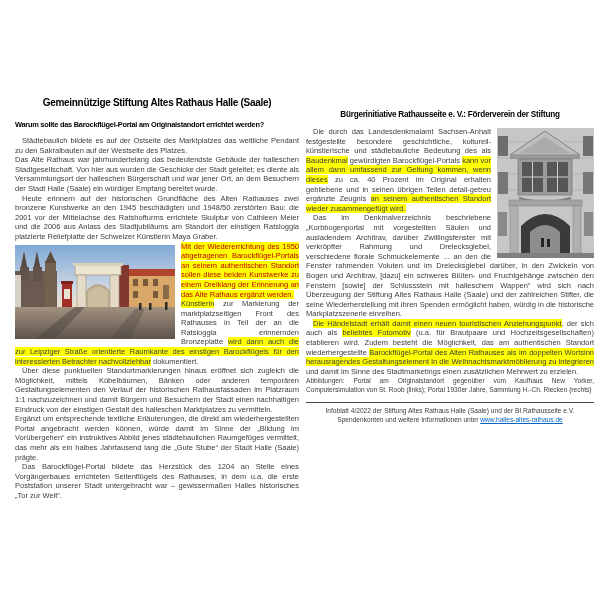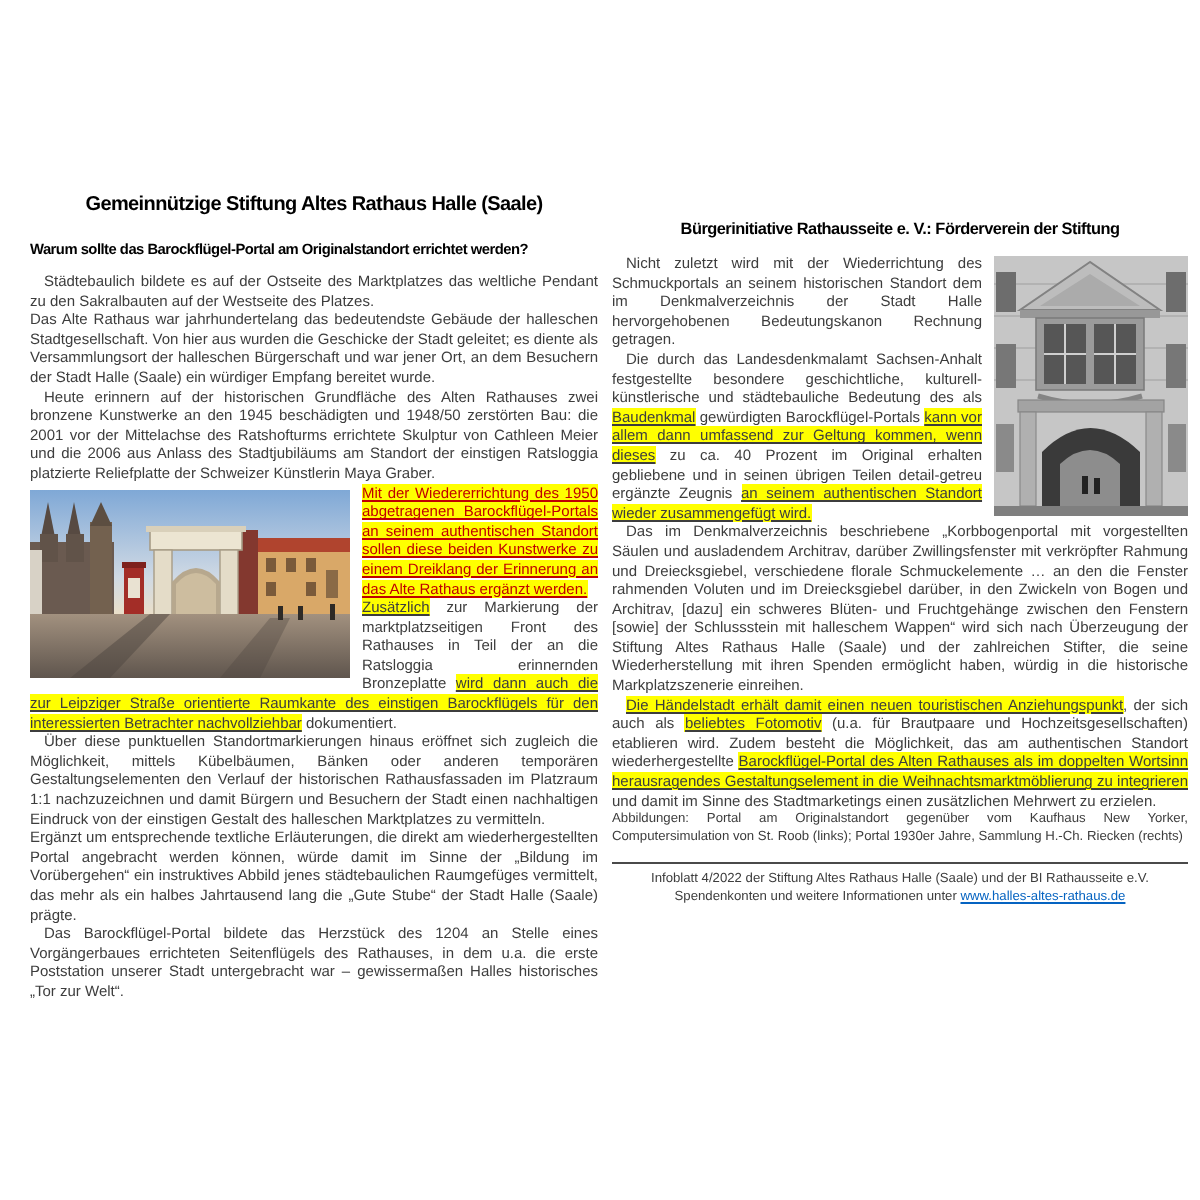--- a/index.html
+++ b/index.html
@@ -12,22 +12,22 @@
   }
   .col{position:absolute;}
   .col-left{left:15px;top:97px;width:284px;}
   .col-right{left:306px;top:99px;width:288px;margin-top:11px;}
   h1,h2{font-family:"Liberation Sans", sans-serif;color:var(--heading);}
   h1.lt{font-size:10px;letter-spacing:-0.3px;font-weight:bold;text-align:center;margin:0 0 10px 0;}
   h2.lq{font-size:7.4px;letter-spacing:-0.25px;font-weight:bold;margin:12px 0 7px 0;}
   h1.rt{font-size:8.2px;letter-spacing:-0.25px;font-weight:bold;text-align:center;margin:0 0 8px 0;}
   p.b{font-size:7.5px;line-height:9.6px;text-align:justify;margin:0;}
   p.ind{text-indent:7px;}
-  .hl{background:var(--highlight);text-decoration:underline;}
-  .hlred{background:var(--highlight);color:var(--red);text-decoration:underline;}
+  .hl{background:var(--highlight);}
+  .hlred{background:var(--highlight);color:var(--red);}
   .it{}
   .photo-l{float:left;width:160px;height:94px;margin:3px 6px 2px 0;}
   .photo-r{float:right;width:97px;height:130px;margin:1px 0 3px 6px;}
   .photo-l svg,.photo-r svg{display:block;width:100%;height:100%;}
   p.caption{font-size:6.6px;line-height:8.3px;text-align:justify;margin:1px 0 0 0;}
   hr.rule{border:none;border-top:1px solid #4a4a4a;margin:8px 0 4px 0;}
   .footer{font-size:6.6px;line-height:8.8px;text-align:center;}
   a.link{color:var(--link);text-decoration:underline;cursor:pointer;}
 </style>
 </head>
@@ -96,21 +96,21 @@
         <rect x="0" y="62" width="160" height="32" fill="url(#gnd)"></rect>
         <polygon points="20,94 60,62 70,62 40,94" fill="#4e463f" opacity="0.5"></polygon>
         <polygon points="95,94 120,64 130,64 115,94" fill="#4e463f" opacity="0.35"></polygon>
         <rect x="124" y="58" width="2.5" height="7" fill="#2e2a26"></rect>
         <rect x="134" y="58" width="2.5" height="7" fill="#2e2a26"></rect>
         <rect x="150" y="57" width="2.5" height="8" fill="#2e2a26"></rect>
       </svg>
     </div>
 
     <p class="b"><span class="hlred">Mit der Wiedererrichtung des 1950 abgetragenen Barockflügel-Portals an seinem authentischen Standort sollen diese beiden Kunstwerke zu einem Dreiklang der Erinnerung an das Alte Rathaus ergänzt werden.</span></p>
-    <p class="b"><span class="hl">Zusätzlich</span><span> zur Markierung der marktplatzseitigen Front des Rathauses in Teil der an die Ratsloggia erinnernden Bronzeplatte </span><span class="hl">wird dann auch die zur Leipziger Straße orientierte Raumkante des einstigen Barockflügels für den interessierten Betrachter nachvollziehbar</span><span> dokumentiert.</span></p>
+    <p class="b"><span class="hl">Künstlerin</span><span> zur Markierung der marktplatzseitigen Front des Rathauses in Teil der an die Ratsloggia erinnernden Bronzeplatte </span><span class="hl">wird dann auch die zur Leipziger Straße orientierte Raumkante des einstigen Barockflügels für den interessierten Betrachter nachvollziehbar</span><span> dokumentiert.</span></p>
     <p class="b ind"><span>Über diese punktuellen Standortmarkierungen hinaus eröffnet sich zugleich die Möglichkeit, mittels Kübelbäumen, Bänken oder anderen temporären Gestaltungselementen den Verlauf der historischen Rathausfassaden im Platzraum 1:1 nachzuzeichnen und damit Bürgern und Besuchern der Stadt einen nachhaltigen Eindruck von der einstigen Gestalt des halleschen Marktplatzes zu vermitteln.</span></p>
     <p class="b"><span>Ergänzt um entsprechende textliche Erläuterungen, die direkt am wiederhergestellten Portal angebracht werden können, würde damit im Sinne der „Bildung im Vorübergehen“ ein instruktives Abbild jenes städtebaulichen Raumgefüges vermittelt, das mehr als ein halbes Jahrtausend lang die „Gute Stube“ der Stadt Halle (Saale) prägte.</span></p>
     <p class="b ind"><span>Das Barockflügel-Portal bildete das Herzstück des 1204 an Stelle eines Vorgängerbaues errichteten Seitenflügels des Rathauses, in dem u.a. die erste Poststation unserer Stadt untergebracht war – gewissermaßen Halles historisches „Tor zur Welt“.</span></p>
   </div>
 
   <div class="col col-right">
     <h1 class="rt">Bürgerinitiative Rathausseite e. V.: Förderverein der Stiftung</h1>
 
     <div class="photo-r">
       <svg viewBox="0 0 97 130" preserveAspectRatio="none">
@@ -148,21 +148,20 @@
         <rect x="76" y="78" width="8" height="47" fill="#b0b0b0" stroke="#8a8a8a" stroke-width="0.6"></rect>
 
         <path d="M24,125 L24,98 Q48,74 73,98 L73,125 Z" fill="#3a3a3a"></path>
         <path d="M33,125 L33,104 Q48,90 63,104 L63,125 Z" fill="#8d8d8d"></path>
         <rect x="44" y="110" width="3" height="9" fill="#222222"></rect>
         <rect x="50" y="111" width="3" height="8" fill="#222222"></rect>
         <rect x="0" y="125" width="97" height="5" fill="#7f7f7f"></rect>
       </svg>
     </div>
 
-    <p class="b ind"><span>Nicht zuletzt wird mit der Wiederrichtung des Schmuckportals an seinem historischen Standort dem im Denkmalverzeichnis der Stadt Halle hervorgehobenen Bedeutungskanon Rechnung getragen.</span></p>
     <p class="b ind"><span>Die durch das Landesdenkmalamt Sachsen-Anhalt festgestellte besondere geschichtliche, kulturell-künstlerische und städtebauliche Bedeutung des als </span><span class="hl">Baudenkmal</span><span> gewürdigten Barockflügel-Portals </span><span class="hl">kann vor allem dann umfassend zur Geltung kommen, wenn dieses</span><span> zu ca. 40 Prozent im Original erhalten gebliebene und in seinen übrigen Teilen detail-getreu ergänzte Zeugnis </span><span class="hl">an seinem authentischen Standort wieder zusammengefügt wird.</span></p>
     <p class="b ind"><span>Das im Denkmalverzeichnis beschriebene „Korbbogenportal mit vorgestellten Säulen und ausladendem Architrav, darüber Zwillingsfenster mit verkröpfter Rahmung und Dreiecksgiebel, verschiedene florale Schmuckelemente … an den die Fenster rahmenden Voluten und im Dreiecksgiebel darüber, in den Zwickeln von Bogen und Architrav, [dazu] ein schweres Blüten- und Fruchtgehänge zwischen den Fenstern [sowie] der Schlussstein mit halleschem Wappen“ wird sich nach Überzeugung der </span><span class="it">Stiftung Altes Rathaus Halle (Saale)</span><span> und der zahlreichen Stifter, die seine Wiederherstellung mit ihren Spenden ermöglicht haben, würdig in die historische Markplatzszenerie einreihen.</span></p>
     <p class="b ind"><span class="hl">Die Händelstadt erhält damit einen neuen touristischen Anziehungspunkt</span><span>, der sich auch als </span><span class="hl">beliebtes Fotomotiv</span><span> (u.a. für Brautpaare und Hochzeitsgesellschaften) etablieren wird. Zudem besteht die Möglichkeit, das am authentischen Standort wiederhergestellte </span><span class="hl">Barockflügel-Portal des Alten Rathauses als im doppelten Wortsinn herausragendes Gestaltungselement in die Weihnachtsmarktmöblierung zu integrieren</span><span> und damit im Sinne des Stadtmarketings einen zusätzlichen Mehrwert zu erzielen.</span></p>
     <p class="caption"><span>Abbildungen: Portal am Originalstandort gegenüber vom Kaufhaus </span><span class="it">New Yorker</span><span>, Computersimulation von St. Roob (links); Portal 1930er Jahre, Sammlung H.-Ch. Riecken (rechts)</span></p>
 
     <hr class="rule">
     <div class="footer">
       <div>Infoblatt 4/2022 der Stiftung Altes Rathaus Halle (Saale) und der BI Rathausseite e.V.</div>
       <div><span>Spendenkonten und weitere Informationen unter </span><a class="link">www.halles-altes-rathaus.de</a></div>
     </div>

